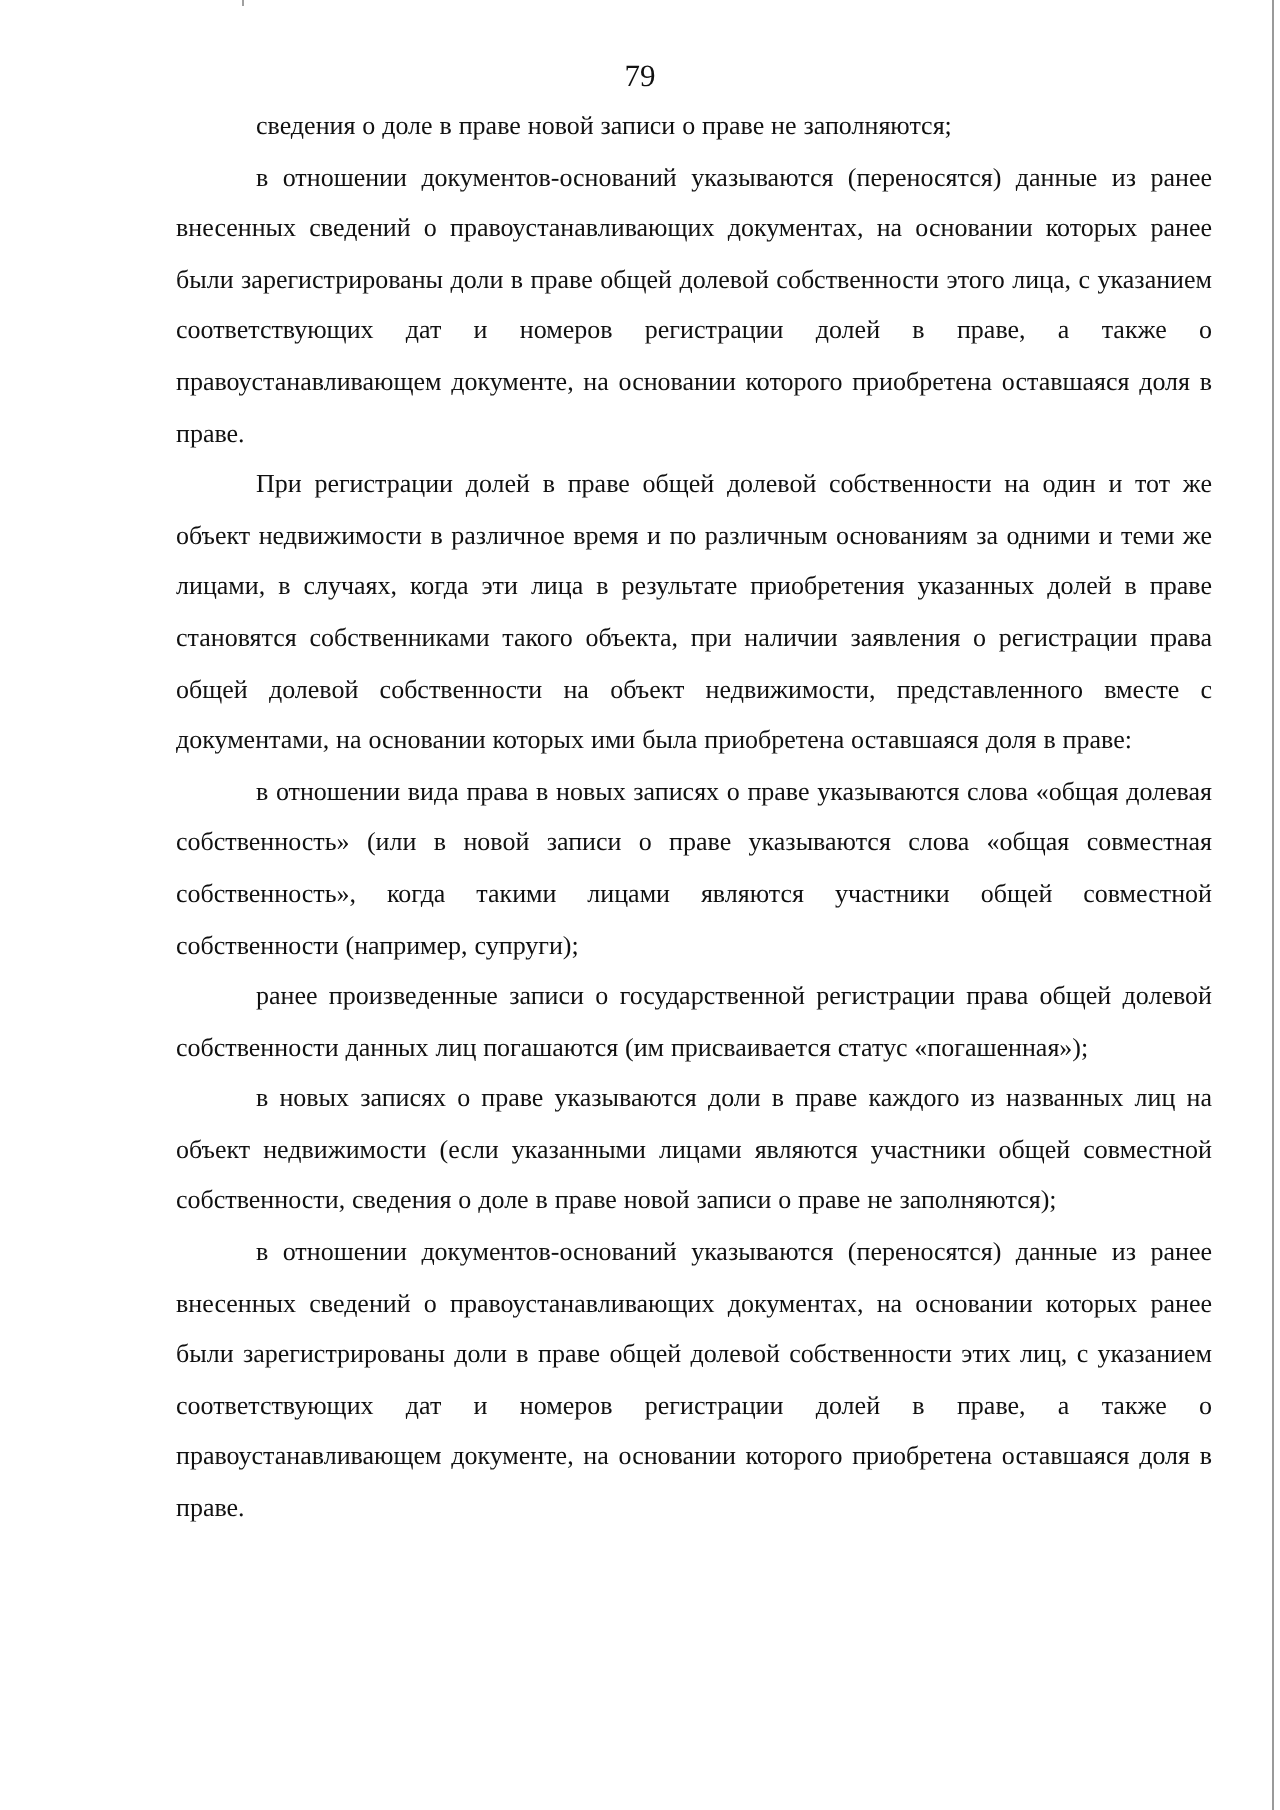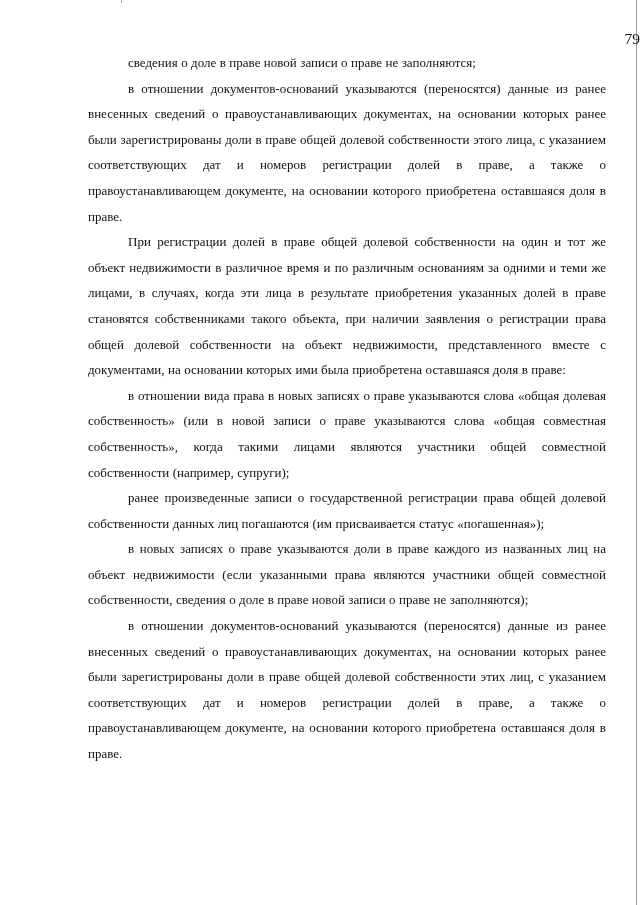--- a/index.html
+++ b/index.html
@@ -35,21 +35,21 @@
     top: 0;
     width: 1px;
     height: 3px;
     background: #a0a0a0;
   }
   .page-number {
     position: absolute;
     top: 30px;
     left: 0;
     width: 640px;
-    text-align: right;
+    text-align: center;
     font-family: "Liberation Serif", "DejaVu Serif", serif;
     font-size: 15.5px;
     color: #111;
   }
   .body-text {
     position: absolute;
     top: 50px;
     left: 88px;
     width: 518px;
     font-family: "Liberation Serif", "DejaVu Serif", serif;
@@ -74,16 +74,16 @@
   <div class="right-edge"></div>
 
   <div class="page-number">79</div>
 
   <div class="body-text">
     <p>сведения о доле в праве новой записи о праве не заполняются;</p>
     <p>в отношении документов-оснований указываются (переносятся) данные из ранее внесенных сведений о правоустанавливающих документах, на основании которых ранее были зарегистрированы доли в праве общей долевой собственности этого лица, с указанием соответствующих дат и номеров регистрации долей в праве, а также о правоустанавливающем документе, на основании которого приобретена оставшаяся доля в праве.</p>
     <p>При регистрации долей в праве общей долевой собственности на один и тот же объект недвижимости в различное время и по различным основаниям за одними и теми же лицами, в случаях, когда эти лица в результате приобретения указанных долей в праве становятся собственниками такого объекта, при наличии заявления о регистрации права общей долевой собственности на объект недвижимости, представленного вместе с документами, на основании которых ими была приобретена оставшаяся доля в праве:</p>
     <p>в отношении вида права в новых записях о праве указываются слова «общая долевая собственность» (или в новой записи о праве указываются слова «общая совместная собственность», когда такими лицами являются участники общей совместной собственности (например, супруги);</p>
     <p>ранее произведенные записи о государственной регистрации права общей долевой собственности данных лиц погашаются (им присваивается статус «погашенная»);</p>
-    <p>в новых записях о праве указываются доли в праве каждого из названных лиц на объект недвижимости (если указанными права являются участники общей совместной собственности, сведения о доле в праве новой записи о праве не заполняются);</p>
+    <p>в новых записях о праве указываются доли в праве каждого из названных лиц на объект недвижимости (если указанными лицами являются участники общей совместной собственности, сведения о доле в праве новой записи о праве не заполняются);</p>
     <p>в отношении документов-оснований указываются (переносятся) данные из ранее внесенных сведений о правоустанавливающих документах, на основании которых ранее были зарегистрированы доли в праве общей долевой собственности этих лиц, с указанием соответствующих дат и номеров регистрации долей в праве, а также о правоустанавливающем документе, на основании которого приобретена оставшаяся доля в праве.</p>
   </div>
 </div>
 
 </body></html>

